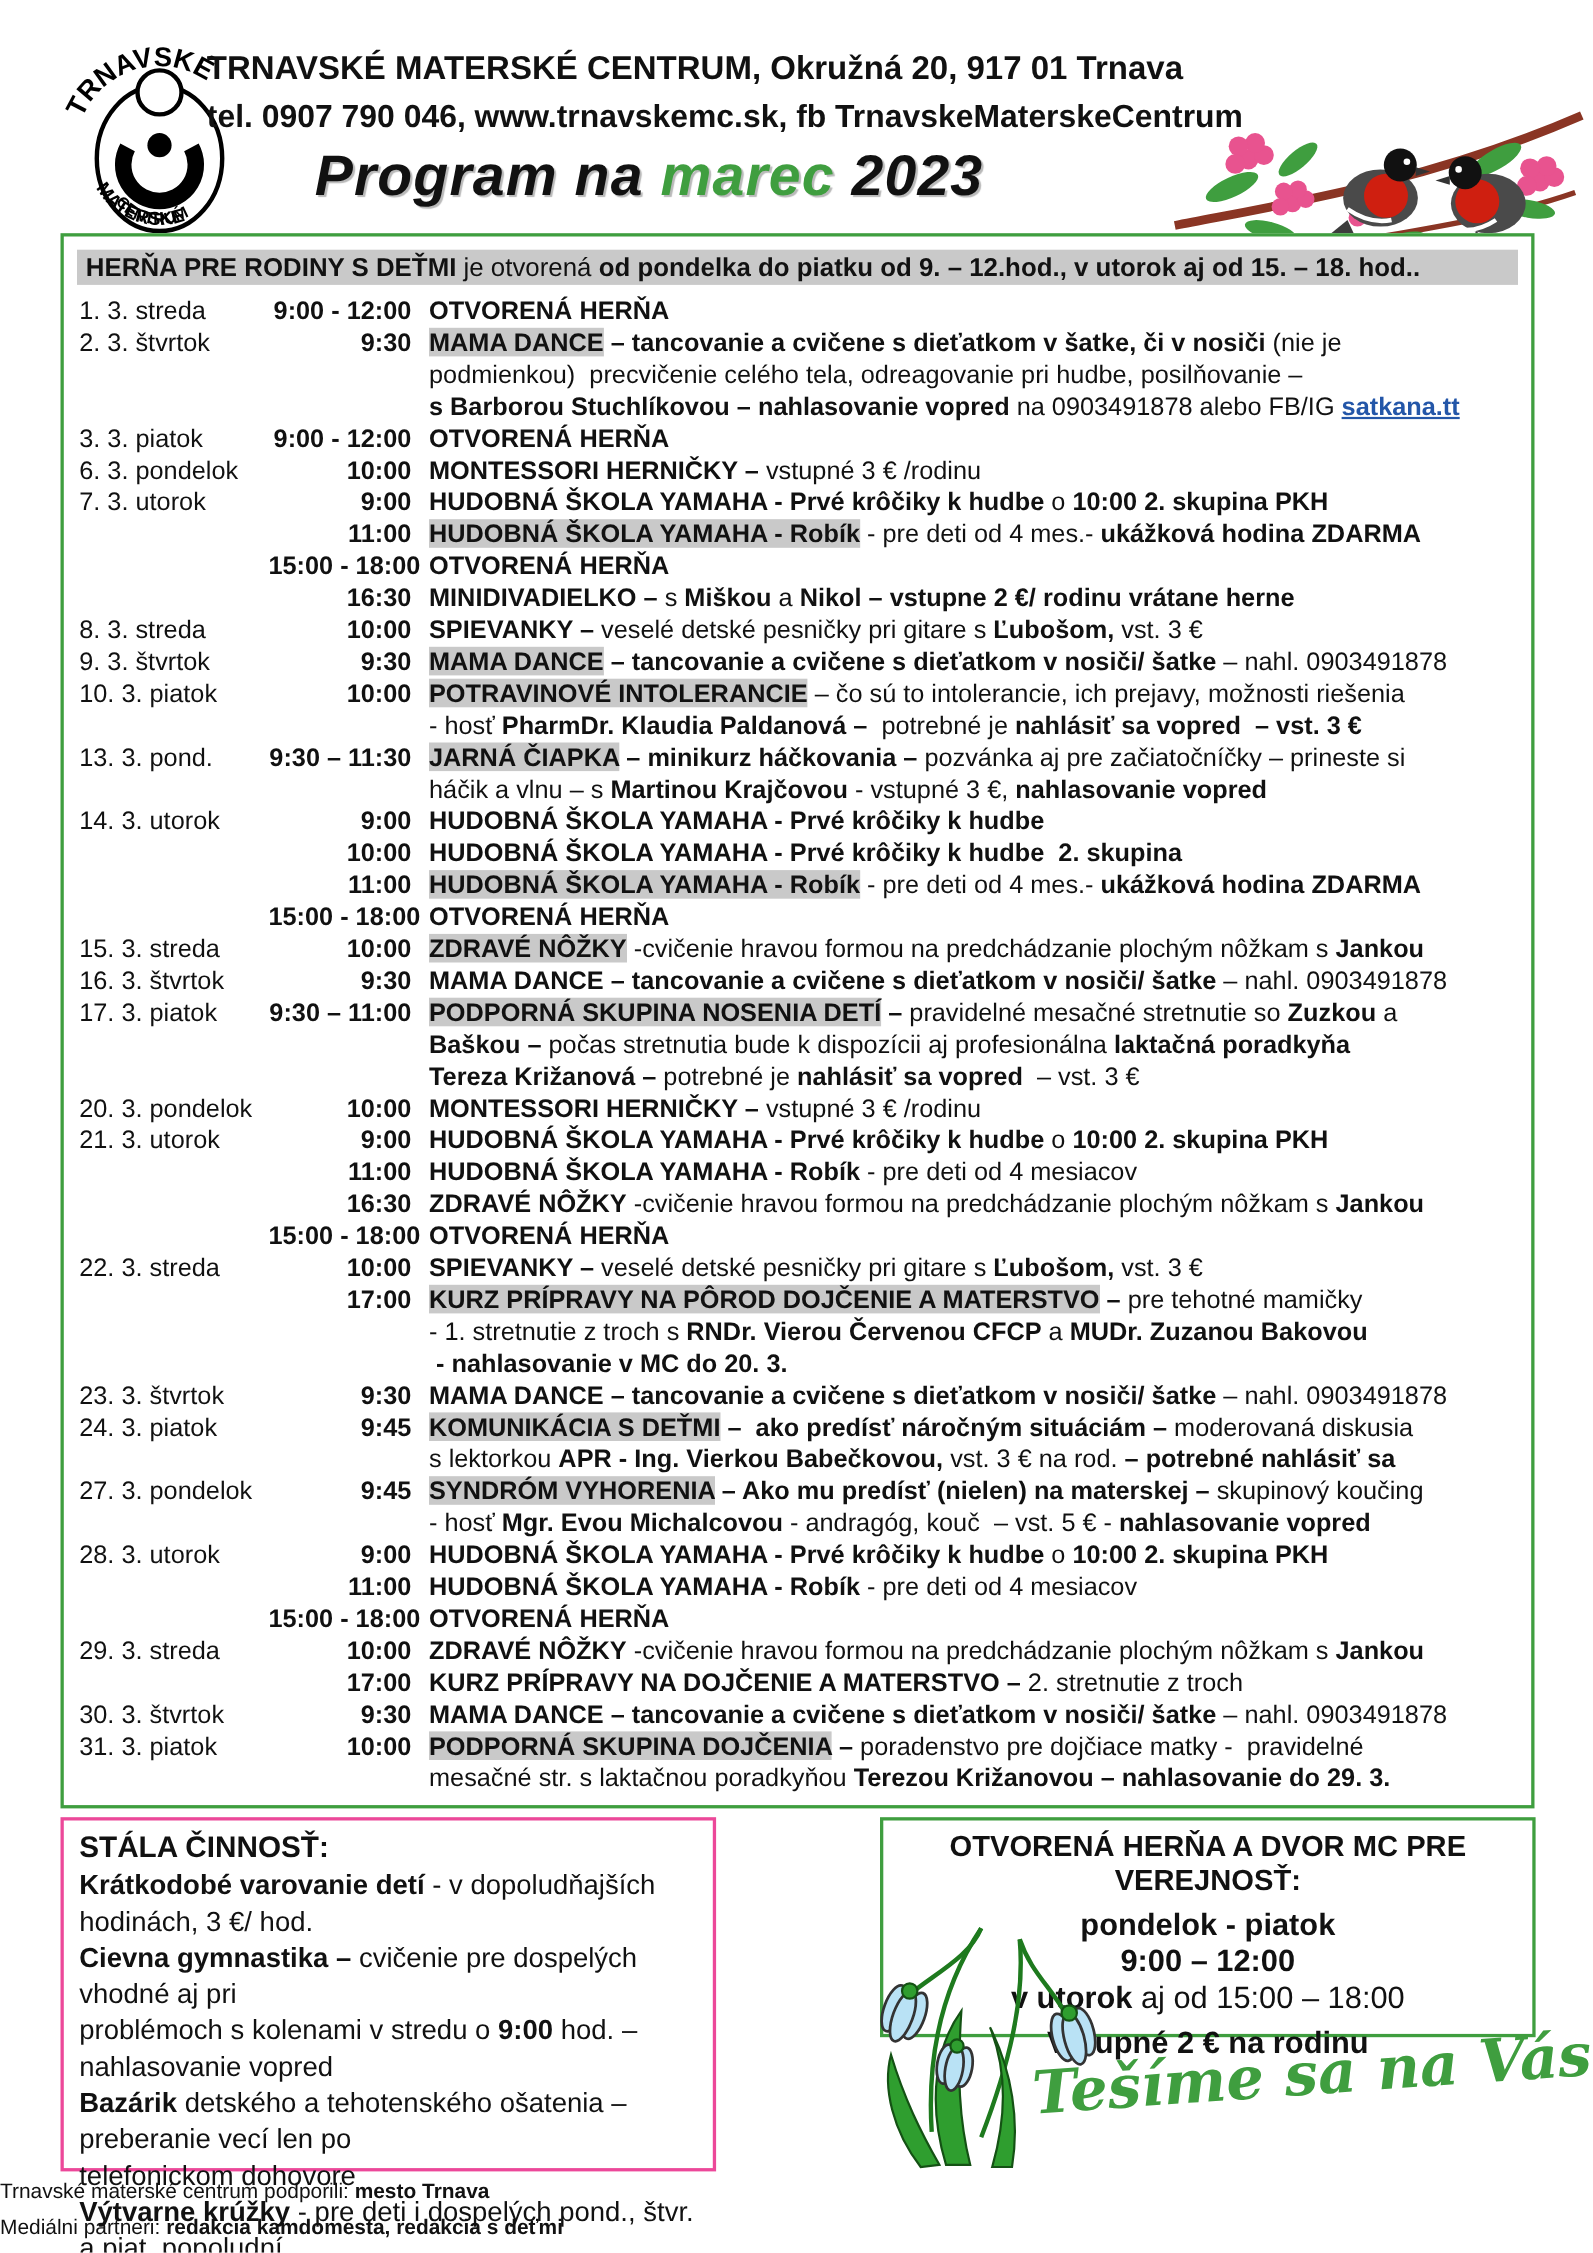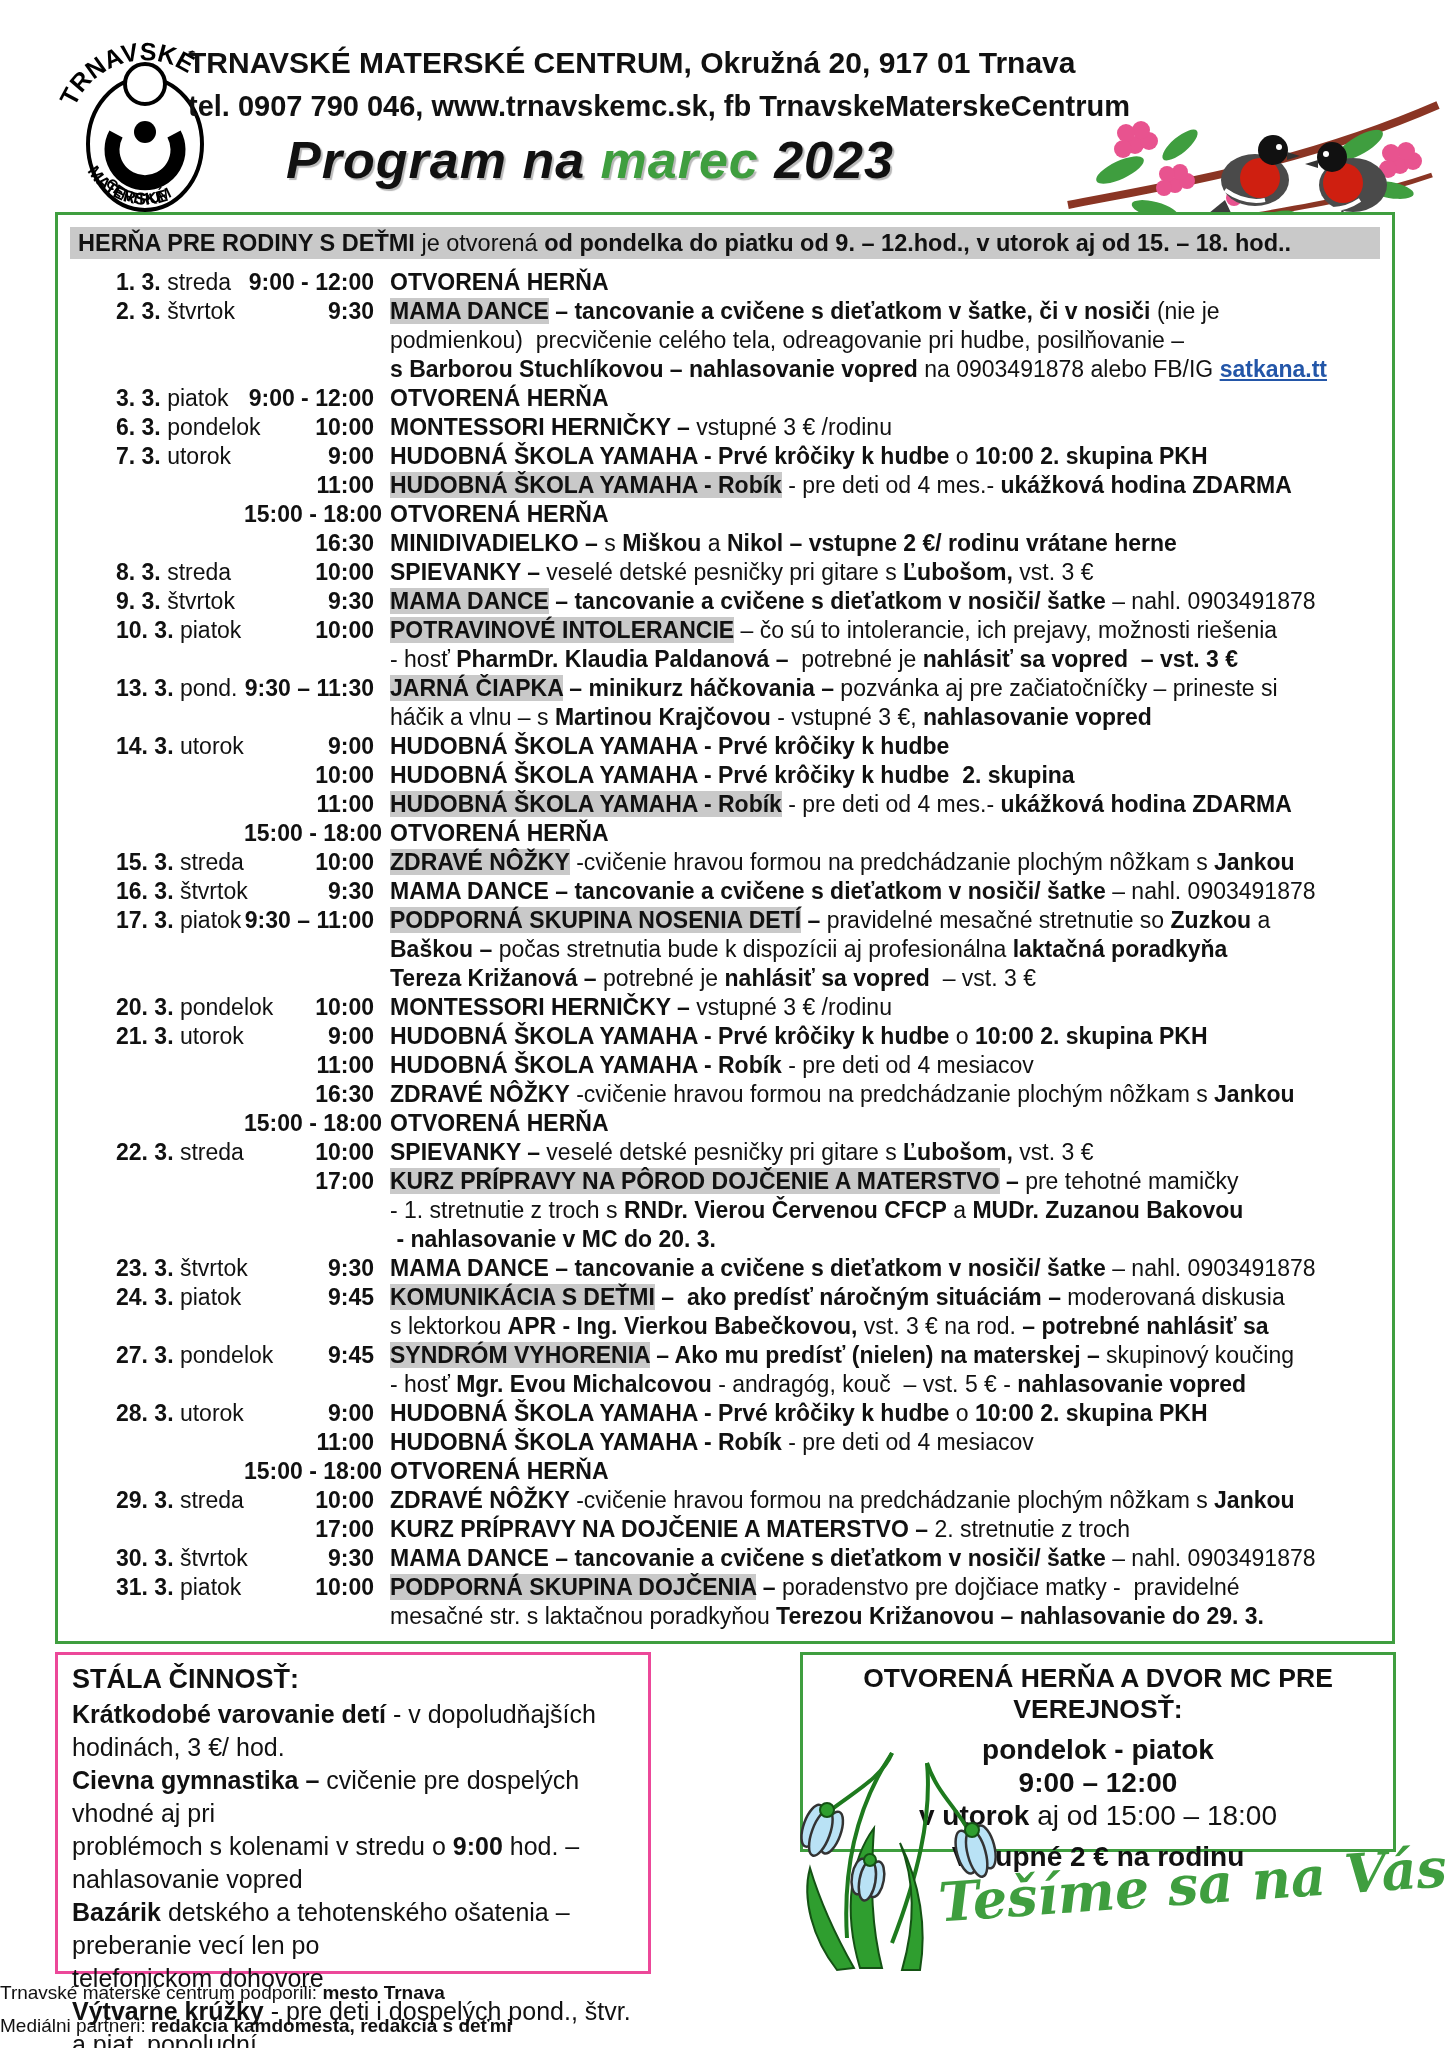--- a/index.html
+++ b/index.html
@@ -14,21 +14,21 @@
   .logo-wrap{position:absolute;left:52px;top:32px;width:185px;height:195px;}
   .birds-wrap{position:absolute;left:1060px;top:50px;width:388px;height:240px;}
 
   .main-box{position:absolute;left:55px;top:212px;width:1340px;box-sizing:border-box;
             border:3px solid #3f9e3f;background:#fff;padding:8px 0 10px;}
   .banner{margin:4px 12px 9px;background:#c9c9c9;font-size:23.5px;
           line-height:32px;padding:0 8px;}
   .rows{padding:0 14px;}
   .s-row{display:flex;align-items:baseline;font-size:23px;line-height:29px;}
   .c-date{width:172px;flex:none;white-space:pre;}
-  .c-date .dn{font-weight:bold;margin-left:44px;}
+  .c-date .dn{font-weight:normal;}
   .c-time{width:130px;flex:none;text-align:right;font-weight:bold;white-space:pre;}
   .c-text{margin-left:16px;flex:1;white-space:pre-wrap;}
   .seg{font-weight:normal;}
   .seg.b{font-weight:bold;}
   .seg.hl{background:#c9c9c9;}
   .seg.lnk{color:#2356a8;text-decoration:underline;font-weight:bold;}
 
   .stala-box{position:absolute;left:55px;top:1652px;width:596px;height:322px;box-sizing:border-box;
              border:3px solid #ec4899;padding:8px 14px;font-size:25px;line-height:33px;}
   .stala-title{font-weight:bold;font-size:27px;margin-bottom:2px;}

